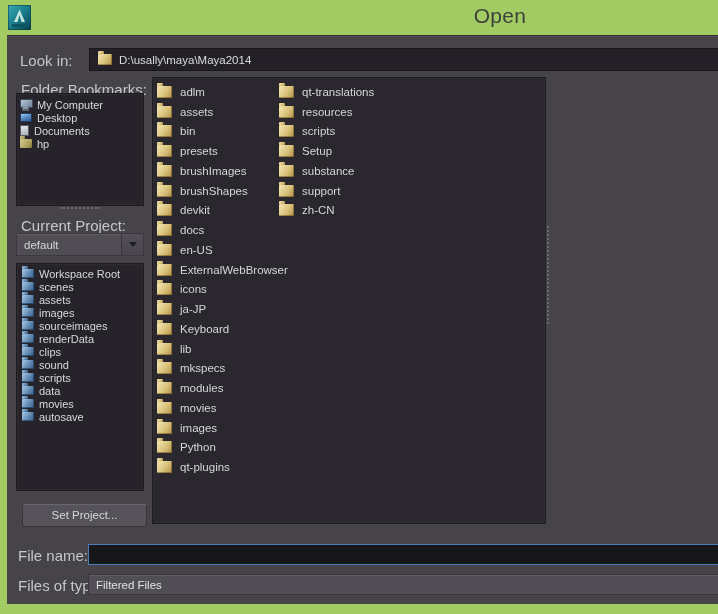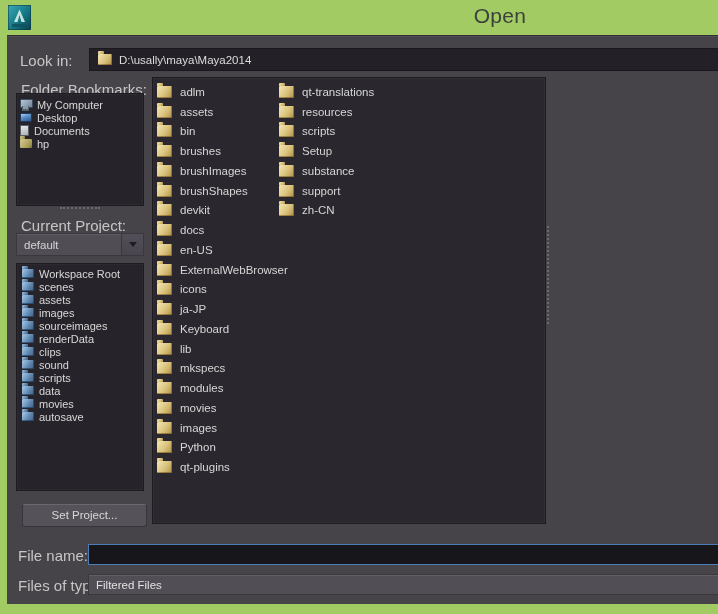--- a/index.html
+++ b/index.html
@@ -260,21 +260,21 @@
           <span>assets</span>
         </div>
 
         <div class="file-item">
           <span class="folder manila big"></span>
           <span>bin</span>
         </div>
 
         <div class="file-item">
           <span class="folder manila big"></span>
-          <span>brushes</span>
+          <span>presets</span>
         </div>
 
         <div class="file-item">
           <span class="folder manila big"></span>
           <span>brushImages</span>
         </div>
 
         <div class="file-item">
           <span class="folder manila big"></span>
           <span>brushShapes</span>

